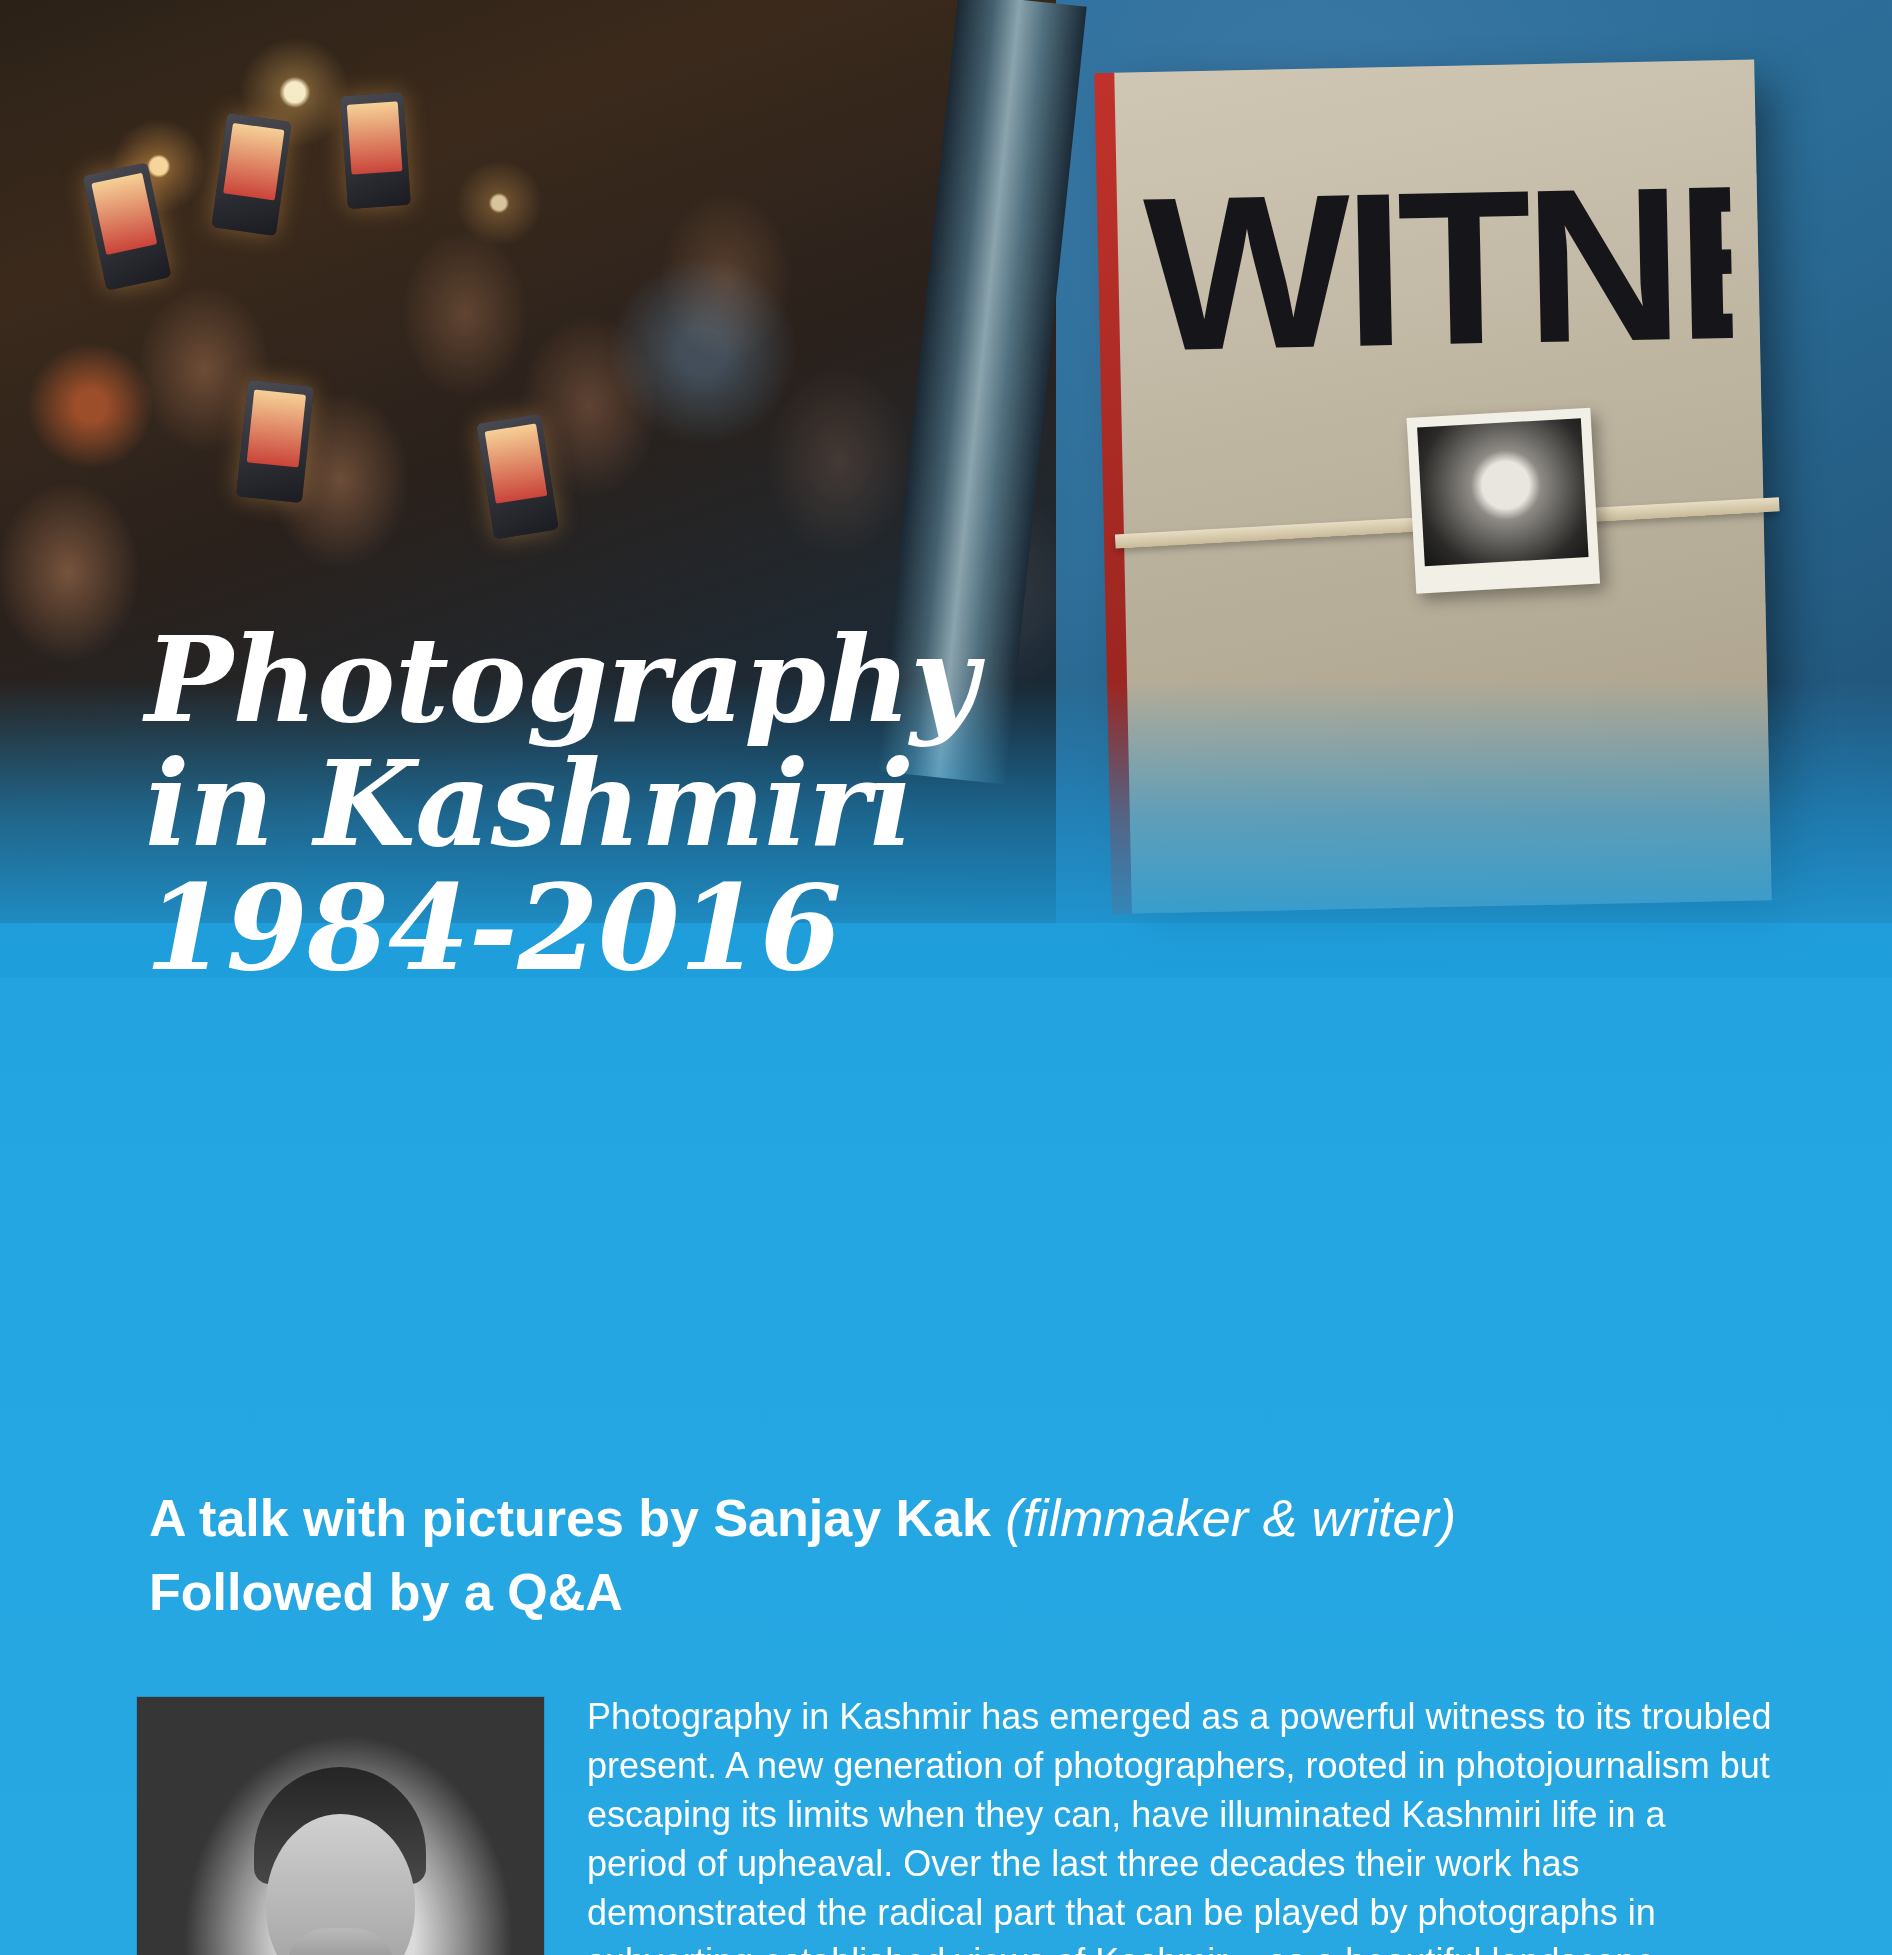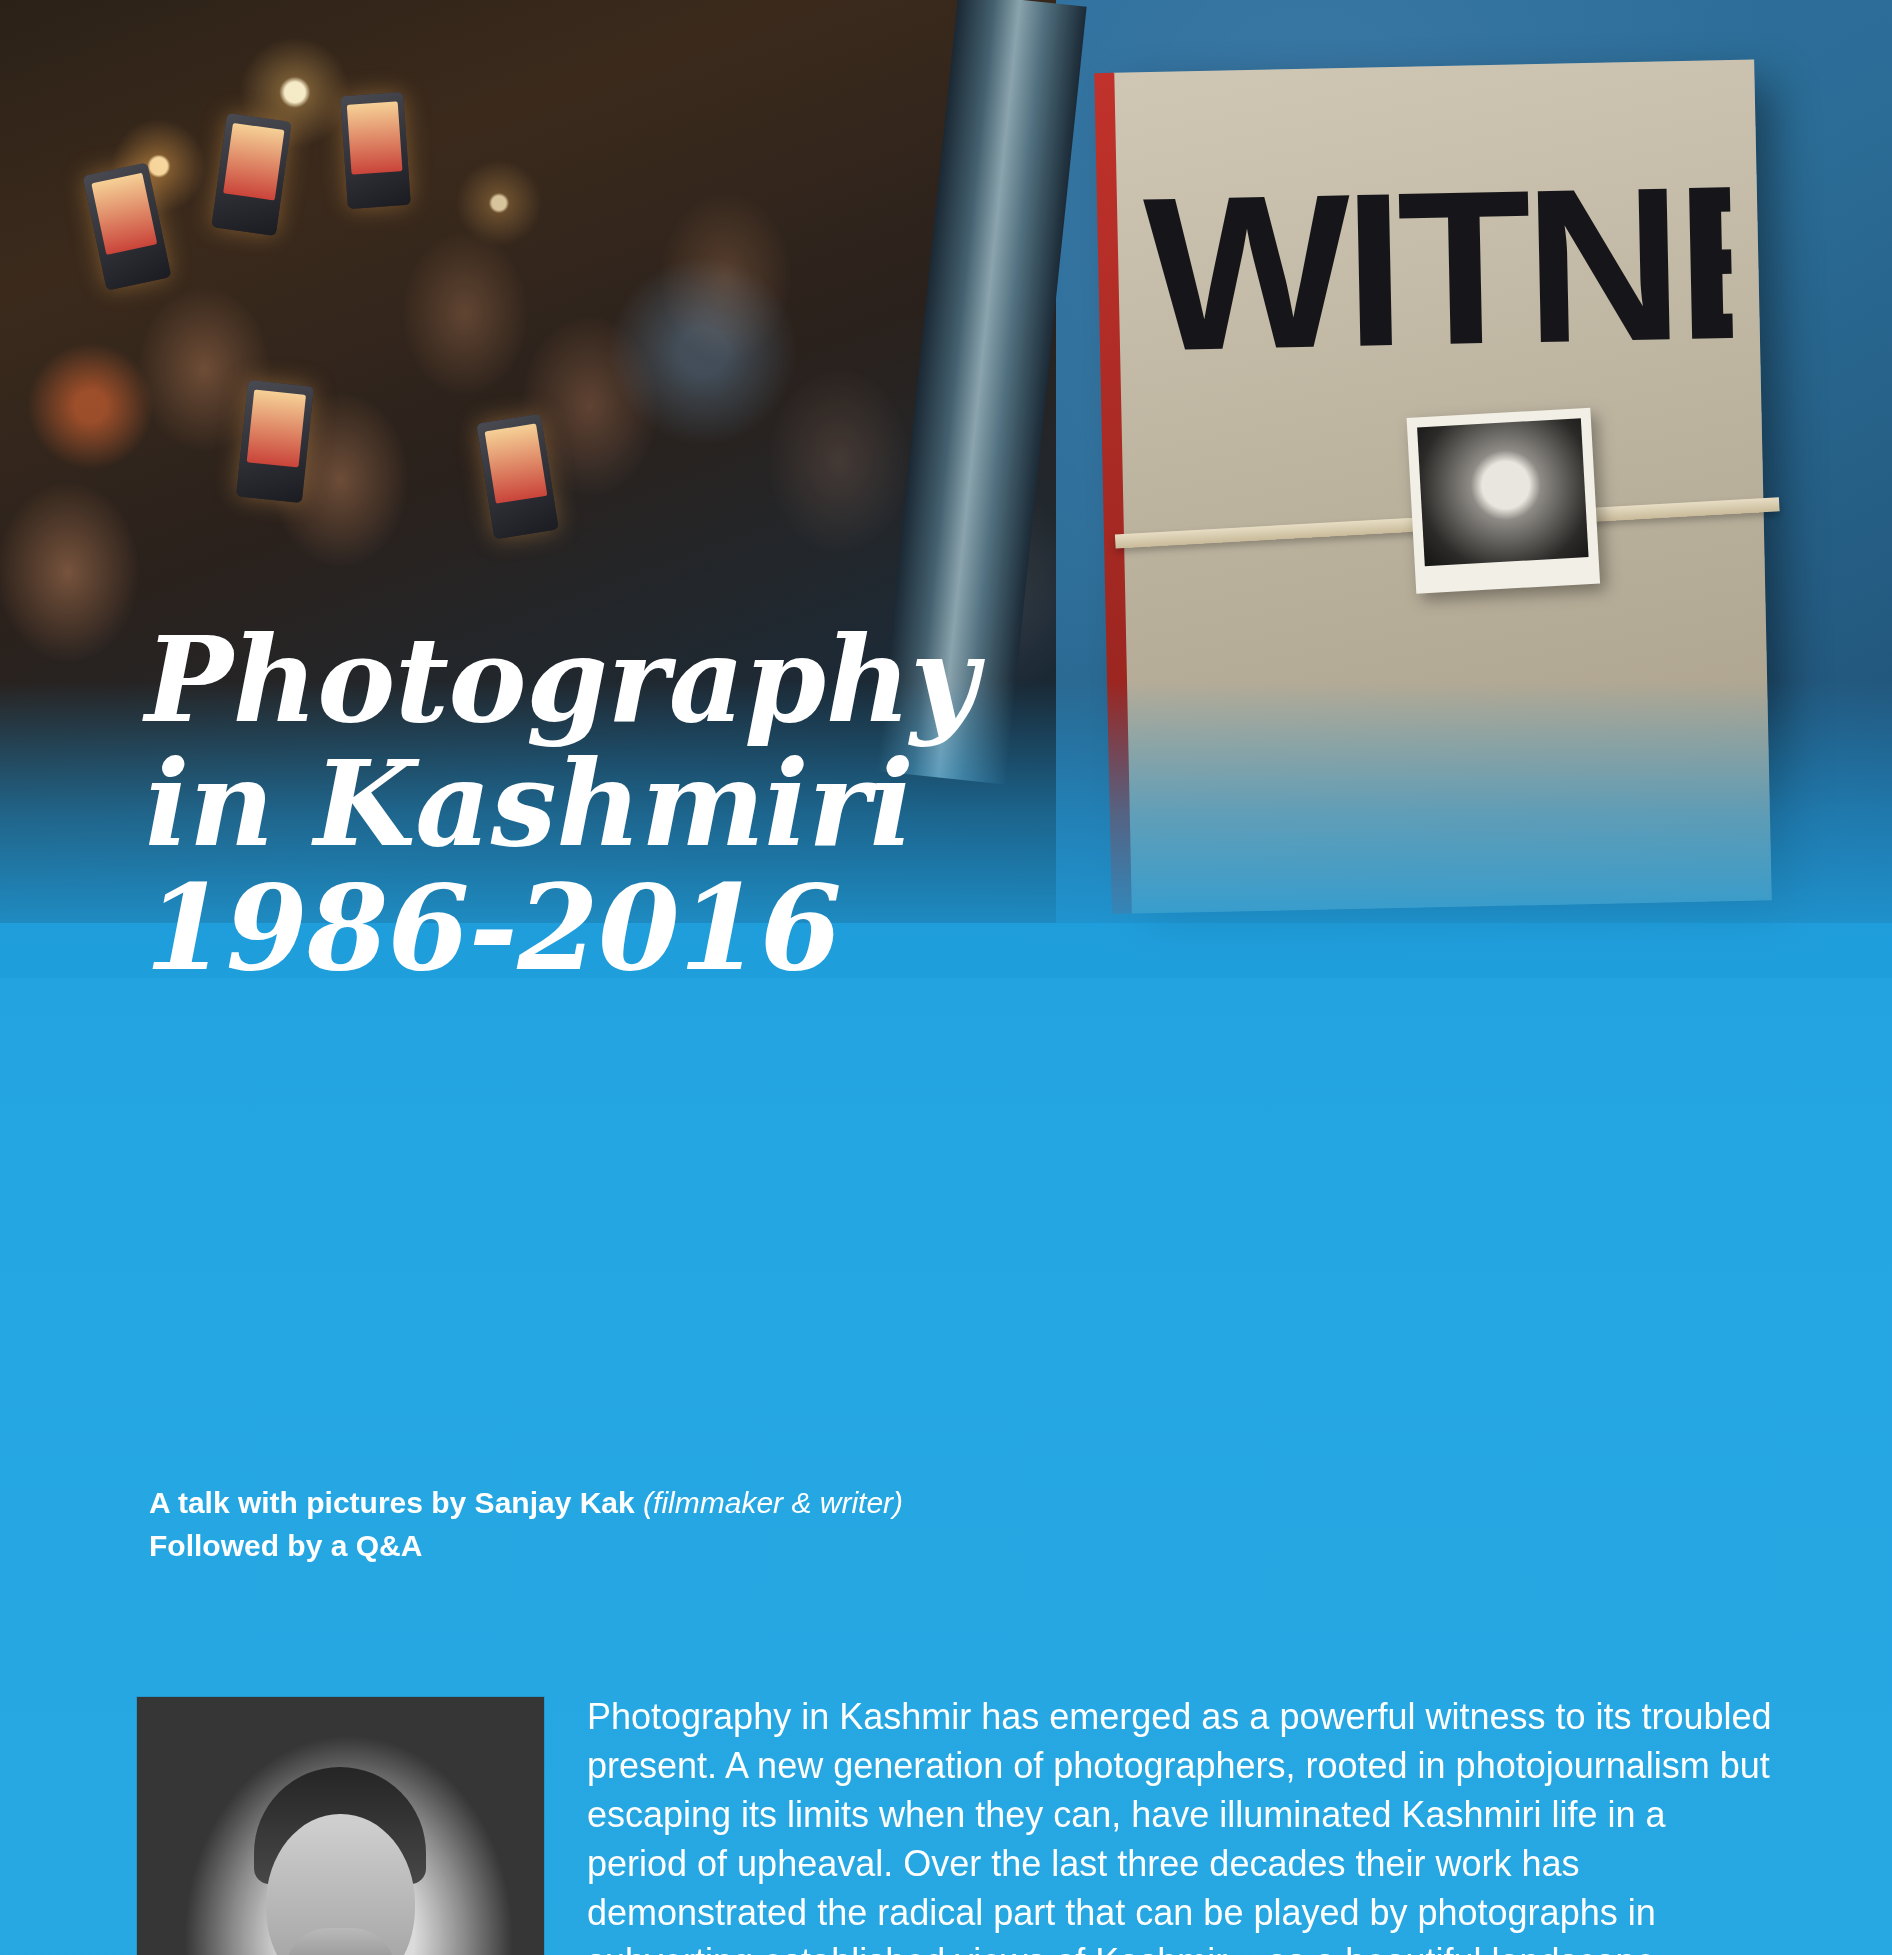--- a/index.html
+++ b/index.html
@@ -169,21 +169,21 @@
     font-size: 117px;
     line-height: 1.06;
     letter-spacing: -0.4px;
   }
   .subtitle {
     position: absolute;
     left: 149px;
     top: 1482px;
     width: 1603px;
     color: #ffffff;
-    font-size: 30px;
+    font-size: 52px;
     line-height: 1.42;
     font-weight: bold;
   }
   .subtitle .thin { font-weight: normal; font-style: italic; }
 
   
   .portrait {
     position: absolute;
     left: 137px;
     top: 1697px;
@@ -259,21 +259,21 @@
           <em></em>
         </div>
     </div>
 
     <div class="band-fade"></div>
   </div>
 
   <div class="title-wrap">
     <div class="t-italic">Photography</div>
     <div class="t-italic">in Kashmiri</div>
-    <div class="t-italic">1986-2016</div>
+    <div class="t-italic">1984-2016</div>
   </div>
 
   <div class="subtitle">
     <div>
       <span>A talk with pictures by Sanjay Kak </span><span class="thin">(filmmaker &amp; writer)</span>
     </div>
     <div>Followed by a Q&amp;A</div>
   </div>
 
   <div class="portrait">

